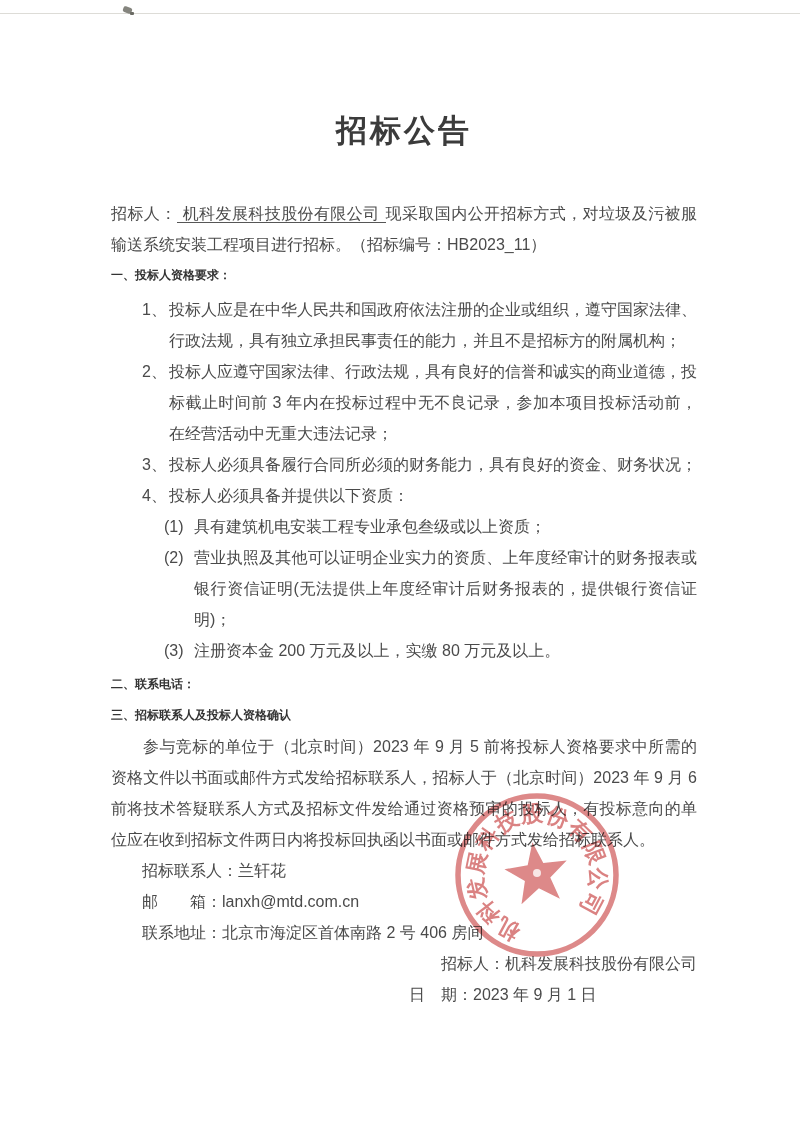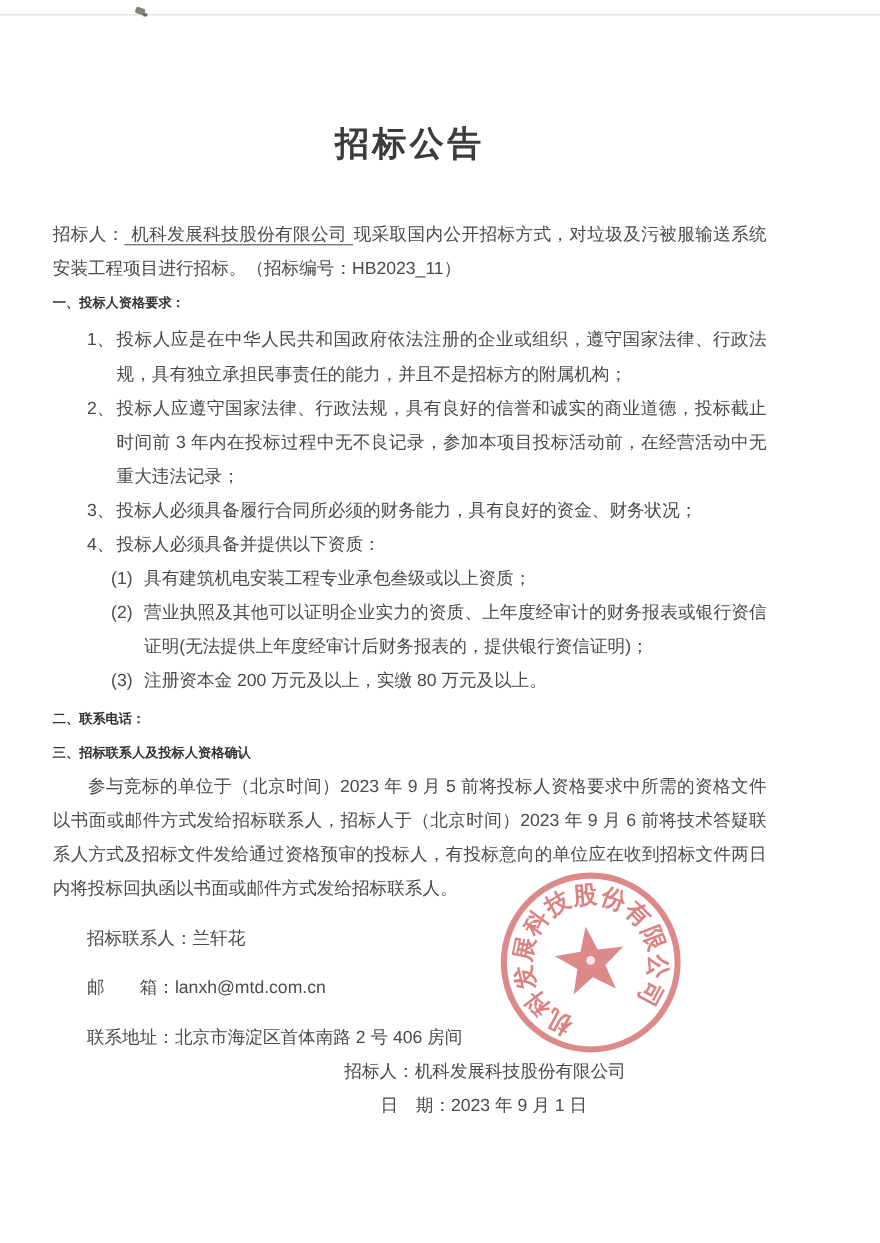--- a/index.html
+++ b/index.html
@@ -1,20 +1,20 @@
 <!DOCTYPE html>
 <html><head>
 <meta charset="utf-8">
 <style>
   html,body{margin:0;padding:0;background:#ffffff;}
   .page{
     position:relative;
     width:800px;height:1130px;
     box-sizing:border-box;
-    padding:110px 103px 0 48px;
+    padding:110px 103px 0 111px;
     background:#ffffff;
     font-family:"Liberation Sans","DejaVu Sans",sans-serif;
     color:#4a4a4a;
     font-size:16px;
     line-height:31px;
     overflow:hidden;
   }
   .scan-line{position:absolute;top:13px;left:0;right:0;height:1px;background:#dddcd7;}
   .scan-speck{position:absolute;left:123px;top:7px;width:9px;height:6px;background:#85857e;border-radius:2px;transform:rotate(18deg);}
   .scan-speck2{position:absolute;left:130px;top:12px;width:4px;height:3px;background:#6b6b64;border-radius:1px;}
@@ -31,22 +31,22 @@
   h2{font-size:12px;font-weight:bold;color:#333333;line-height:31px;}
   .intro{text-align:justify;margin-top:46px;}
   .u{border-bottom:1.5px solid #565656;padding:0 6px;}
   .mt3{margin-top:3px;}
   .item{position:relative;padding-left:58px;text-align:justify;}
   .item .num{position:absolute;left:31px;top:0;}
   .sub{position:relative;padding-left:83px;text-align:justify;}
   .sub .num{position:absolute;left:53px;top:0;}
   .indent2{text-indent:2em;}
   .para{text-align:justify;text-indent:2em;}
-  .contact{margin-left:31px;margin-top:14px;}
-  .sig1{margin-left:265px;}
+  .contact{margin-left:31px;}
+  .sig1{margin-left:265px;text-align:right;}
   .sig2{margin-left:298px;}
   .seal{
     position:absolute;
     left:442px;top:780px;
     width:190px;height:190px;
     mix-blend-mode:multiply;
     opacity:0.85;
     --seal-color:#cf5b5b;
   }
   .seal .ring{fill:none;stroke:var(--seal-color);stroke-width:5.5;opacity:0.85;}

